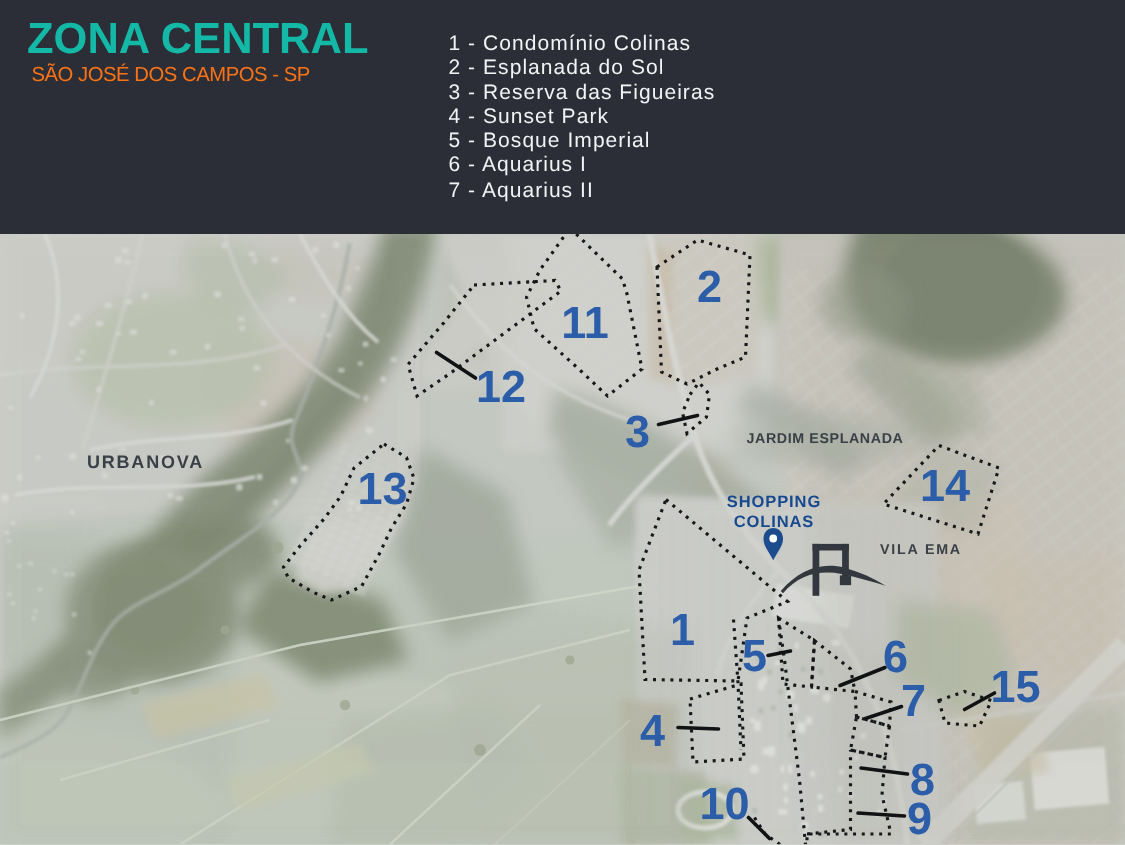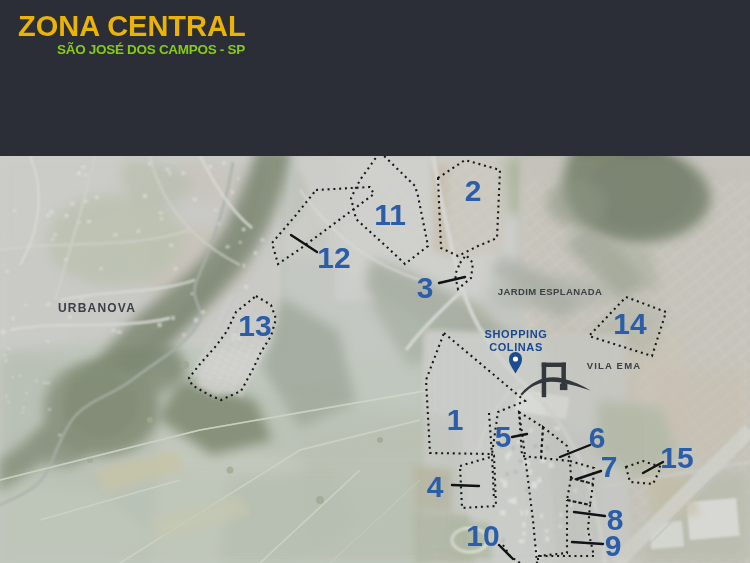--- a/index.html
+++ b/index.html
@@ -1,21 +1,21 @@
 <!DOCTYPE html>
 <html><head>
 <meta charset="utf-8">
 <style>
   html,body{margin:0;padding:0;}
   body{width:750px;height:563px;overflow:hidden;font-family:"Liberation Sans",sans-serif;}
   #stage{position:relative;width:750px;height:563px;background:#bdc3bd;}
   #map{position:absolute;left:0;top:0;}
   #header{position:absolute;left:0;top:0;width:750px;height:156px;background:#2b2e36;}
-  .t1{position:absolute;left:18px;top:10px;font-size:29px;font-weight:bold;color:#eab308;letter-spacing:0px;}
-  .t2{position:absolute;left:21px;top:42px;font-size:13.5px;font-weight:bold;color:#84cc16;letter-spacing:-0.3px;margin-left:36px;}
+  .t1{position:absolute;left:18px;top:10px;font-size:29px;font-weight:bold;color:#14b8a6;letter-spacing:0px;}
+  .t2{position:absolute;left:21px;top:42px;font-size:13.5px;font-weight:normal;color:#f97316;letter-spacing:-0.3px;}
   .leg1{position:absolute;left:299px;top:20px;font-size:14px;color:#f2f3f4;line-height:16.3px;letter-spacing:0.7px;white-space:pre;}
   .leg2{position:absolute;left:529px;top:21px;font-size:11.5px;color:#f2f3f4;line-height:14.15px;white-space:pre;}
 </style>
 </head>
 <body>
 <div id="stage">
 <svg id="map" width="750" height="563" viewBox="0 0 750 563" xmlns="http://www.w3.org/2000/svg">
   <defs>
     <filter id="b6" x="-40%" y="-40%" width="180%" height="180%">
           <feGaussianBlur stdDeviation="6"></feGaussianBlur>
@@ -521,14 +521,21 @@
       <rect x="561.4" y="362.6" width="4.5" height="25.4"></rect>
       <rect x="559.9" y="383.6" width="7.5" height="6.5"></rect>
       <path d="M520.5,394 C533,379.5 548,374.5 563,378.5 C573,381.2 582,385.3 590.5,390.5 C581,387.6 571,384.6 561,382.6 C547,379.9 533,382.5 522,395.5 Z"></path>
     </g>
   </g>
 </svg>
 
 <div id="header">
   <div class="t1">ZONA CENTRAL</div>
   <div class="t2">SÃO JOSÉ DOS CAMPOS - SP</div>
+  <div class="leg1">1 - Condomínio Colinas
+2 - Esplanada do Sol
+3 - Reserva das Figueiras
+4 - Sunset Park
+5 - Bosque Imperial
+6 - Aquarius I
+7 - Aquarius II</div>
 </div>
 </div>
 
 </body></html>

